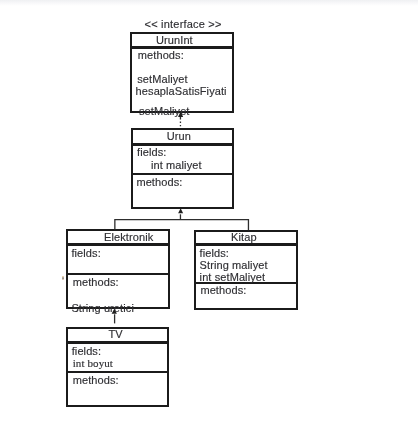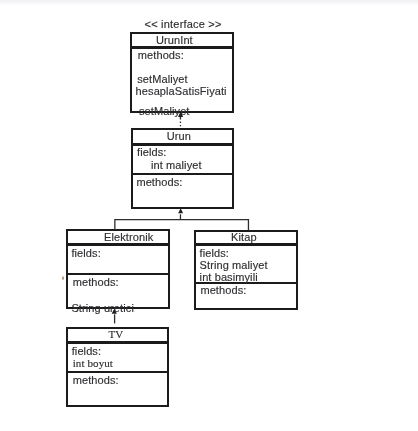--- a/index.html
+++ b/index.html
@@ -78,27 +78,27 @@
   <div class="txt" style="left:71.4px; top:246.7px;">fields:</div>
   <div class="txt" style="left:71.4px; top:262px;margin-top:40px;">String uretici</div>
   <div class="txt" style="left:72.7px; top:276.4px;">methods:</div>
 
   <div class="uml-class" style="left:194.2px; top:229.5px; width:103.6px; height:80.3px;"></div>
   <div class="rule" style="left:196.2px; top:242.7px; width:99.6px; height:3px;"></div>
   <div class="rule" style="left:196.2px; top:281.9px; width:99.6px;"></div>
   <div class="txt" style="left:231.1px; top:230.5px;text-align:center;">Kitap</div>
   <div class="txt" style="left:199.6px; top:247.1px;">fields:</div>
   <div class="txt" style="left:199.6px; top:258.9px;">String maliyet</div>
-  <div class="txt" style="left:199.6px; top:270.6px;">int basimyili</div>
+  <div class="txt" style="left:199.6px; top:270.6px;">int setMaliyet</div>
   <div class="txt" style="left:200.4px; top:284.3px;">methods:</div>
 
   <div class="uml-class" style="left:65.9px; top:326.8px; width:103px; height:80.1px;"></div>
   <div class="rule" style="left:67.9px; top:340.6px; width:99px; height:3px;"></div>
   <div class="rule" style="left:67.9px; top:371.4px; width:99px;"></div>
-  <div class="txt" style="left:108.5px; top:328.4px;font-family:Liberation Serif, serif;">TV</div>
+  <div class="txt" style="left:108.5px; top:328.4px;">TV</div>
   <div class="txt" style="left:71.7px; top:345.4px;">fields:</div>
   <div class="txt" style="left:72.7px; top:357.1px;font-family:Liberation Serif, serif;">int boyut</div>
   <div class="txt" style="left:72.7px; top:374.4px;">methods:</div>
 
   <div class="speck" style="left:61.9px; top:275.9px;"></div>
 
   <svg class="conn" width="418" height="431" viewBox="0 0 418 431">
     <g fill="none" stroke="#2d2d2d" stroke-width="1.3">
       <path d="M180.45 116.4 L180.45 127.8" stroke-dasharray="3.2 2 1.3 2 1.3 2 1.4" stroke-linecap="butt"></path>
       <path d="M180.45 219.8 L180.45 214.3"></path>

